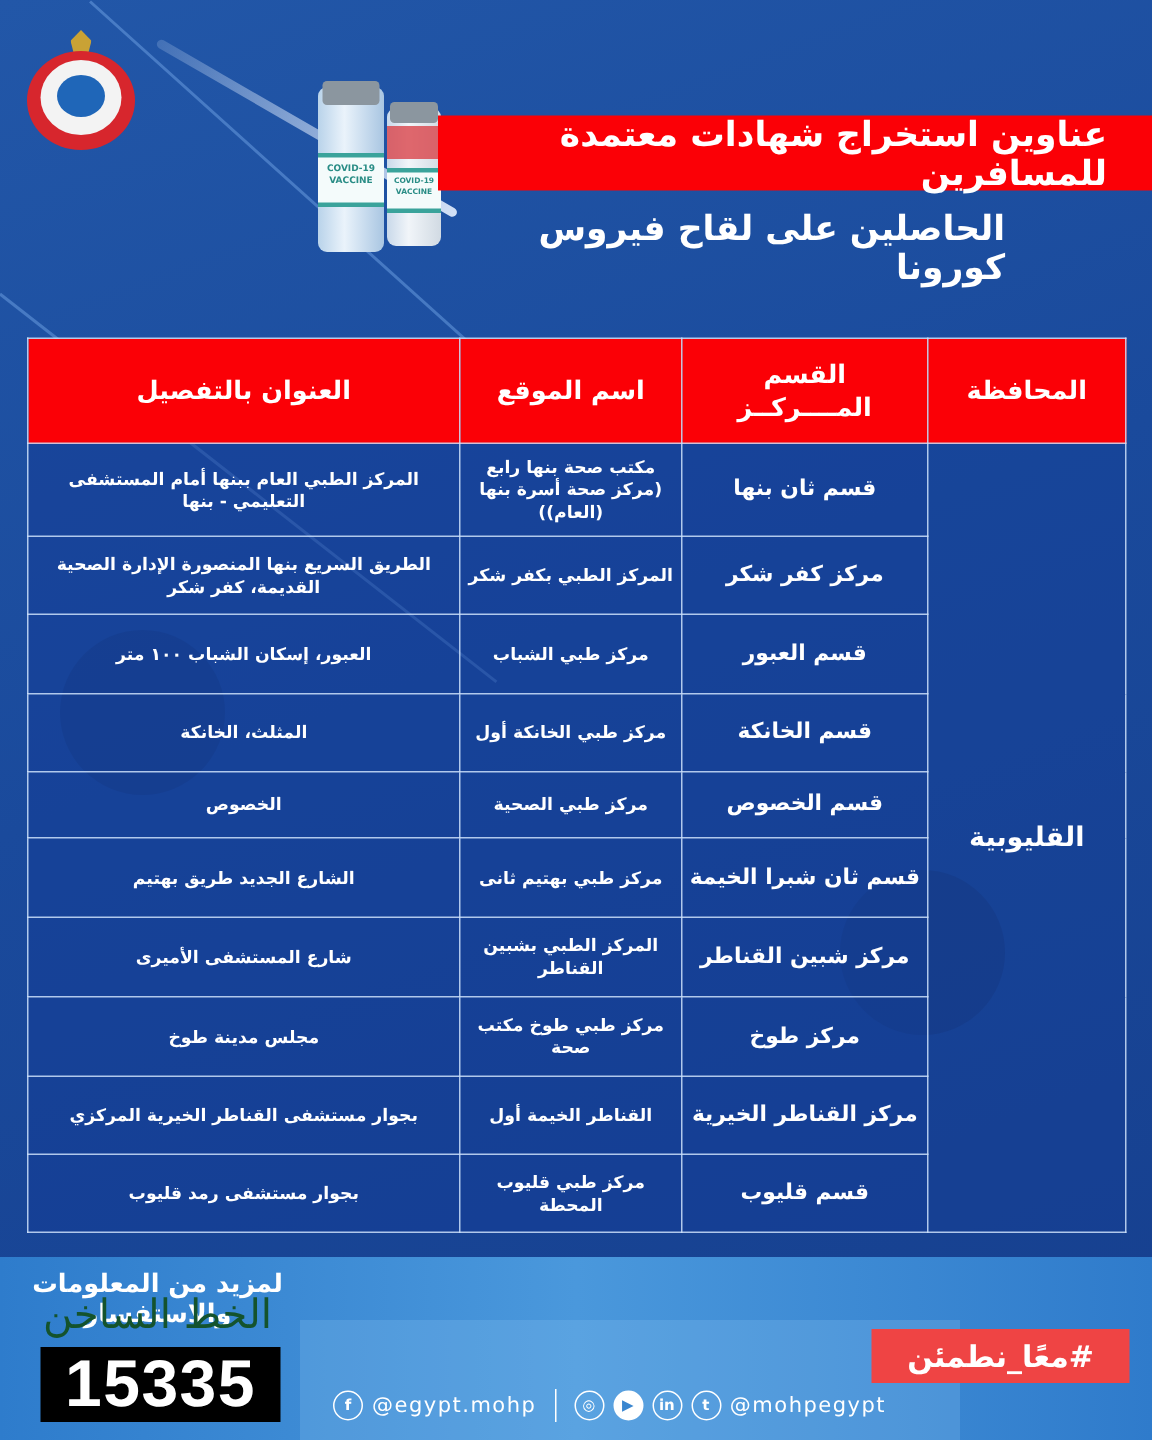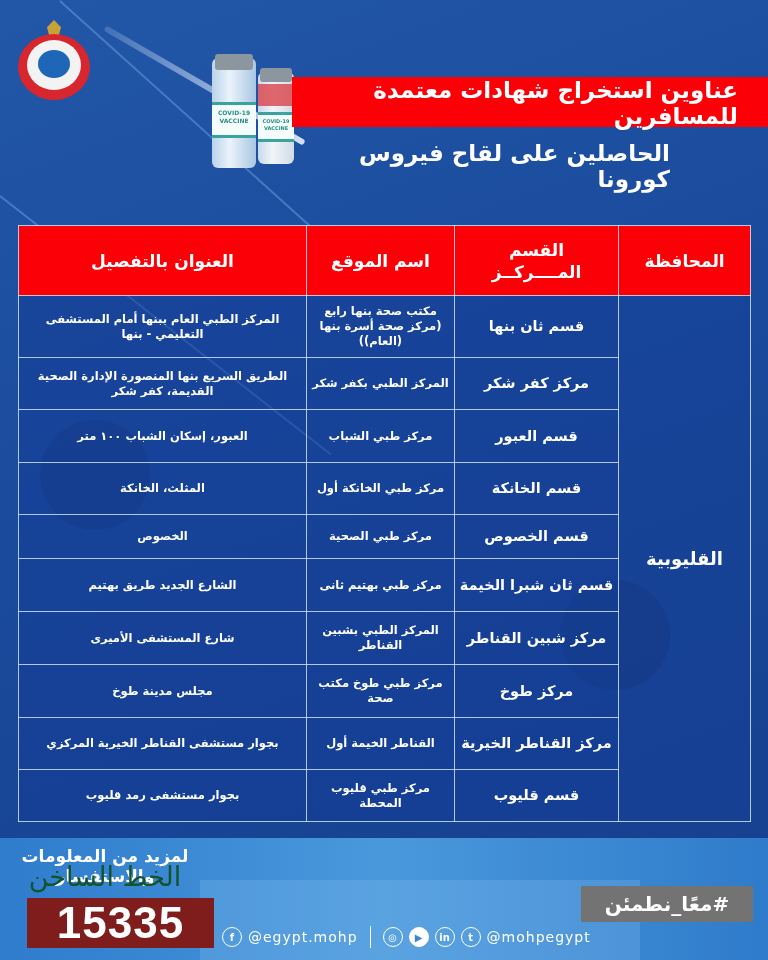--- a/index.html
+++ b/index.html
@@ -40,22 +40,22 @@
   .tbl th { background: #fb0006; color: #fff; font-size: 17px; height: 70px; line-height: 22px; }
   .tbl td { font-size: 11.5px; line-height: 15px; color: #fff; background: rgba(20,60,150,0.55); padding: 2px 4px; }
   .tbl td.district { font-size: 14.5px; margin-left: 29px; }
   .tbl td.gov { font-size: 18px; background: rgba(20,60,150,0.35); }
 
   
   .footer-band { position: absolute; left: 0; top: 838px; width: 768px; height: 122px; background: linear-gradient(90deg, #2e7ccc 0%, #4a98dc 50%, #2f7bcb 100%); }
   .footer-glow { position: absolute; left: 200px; top: 880px; width: 440px; height: 80px; background: rgba(140,195,240,0.25); }
   .hotline-caption { position: absolute; left: 20px; top: 846px; width: 170px; text-align: center; font-size: 17px; font-weight: bold; direction: rtl; color: #fff; }
   .hotline-title { position: absolute; left: 20px; top: 861px; width: 170px; text-align: center; font-size: 27px; direction: rtl; color: #14532d; }
-  .hotline-number { position: absolute; left: 27px; top: 898px; width: 187px; height: 50px; background: #7f1d1d; display: flex; align-items: center; justify-content: center; font-family: "Liberation Sans", sans-serif; font-weight: bold; font-size: 44px; color: #fff; letter-spacing: 1px; }
-  .hashtag { position: absolute; left: 581px; top: 886px; width: 172px; height: 36px; background: #737373; display: flex; align-items: center; justify-content: center; font-size: 20px; font-weight: bold; direction: rtl; color: #fff; }
+  .hotline-number { position: absolute; left: 27px; top: 898px; width: 160px; height: 50px; background: #000000; display: flex; align-items: center; justify-content: center; font-family: "Liberation Sans", sans-serif; font-weight: bold; font-size: 44px; color: #fff; letter-spacing: 1px; }
+  .hashtag { position: absolute; left: 581px; top: 886px; width: 172px; height: 36px; background: #ef4444; display: flex; align-items: center; justify-content: center; font-size: 20px; font-weight: bold; direction: rtl; color: #fff; }
   .social { position: absolute; left: 222px; top: 924px; height: 26px; display: flex; align-items: center; gap: 6px; color: #fff; font-size: 14px; font-family: "DejaVu Sans", sans-serif; }
   .sicon { width: 20px; height: 20px; border-radius: 50%; border: 1.5px solid #fff; display: inline-flex; align-items: center; justify-content: center; font-size: 10px; font-weight: bold; color: #fff; }
   .sicon.yt { background: #fff; color: #3a86d0; }
   .sep { width: 1px; height: 22px; background: #fff; margin: 0 6px; }
   .handle { letter-spacing: 1px; }
 </style>
 </head>
 <body>
 
 <div class="diag" style="left:0;top:195px;width:420px;transform:rotate(38deg);"></div>

